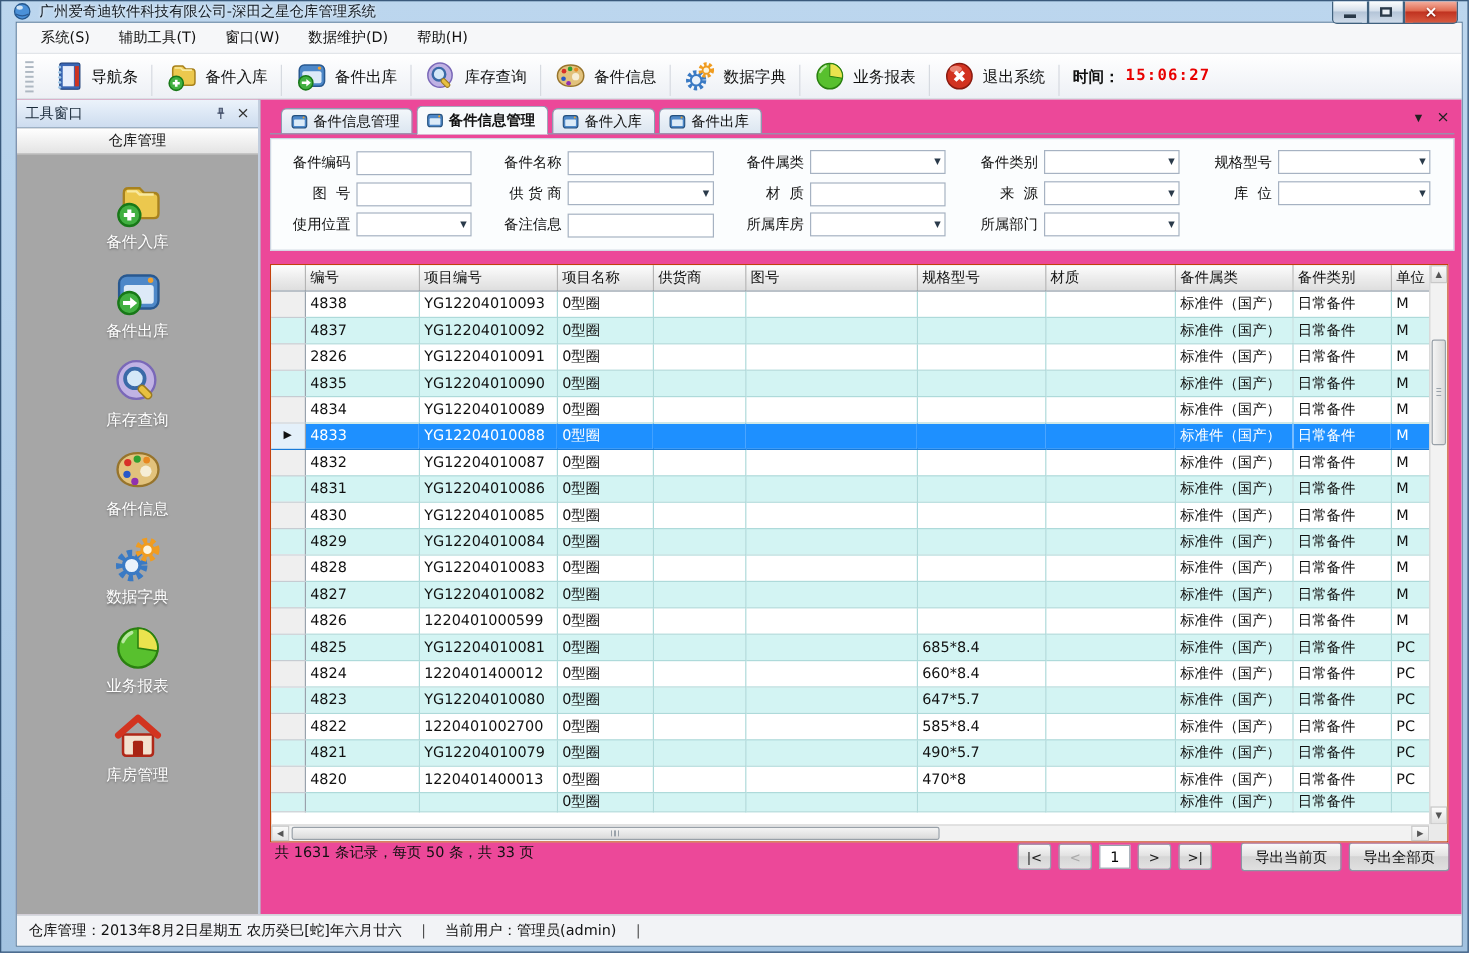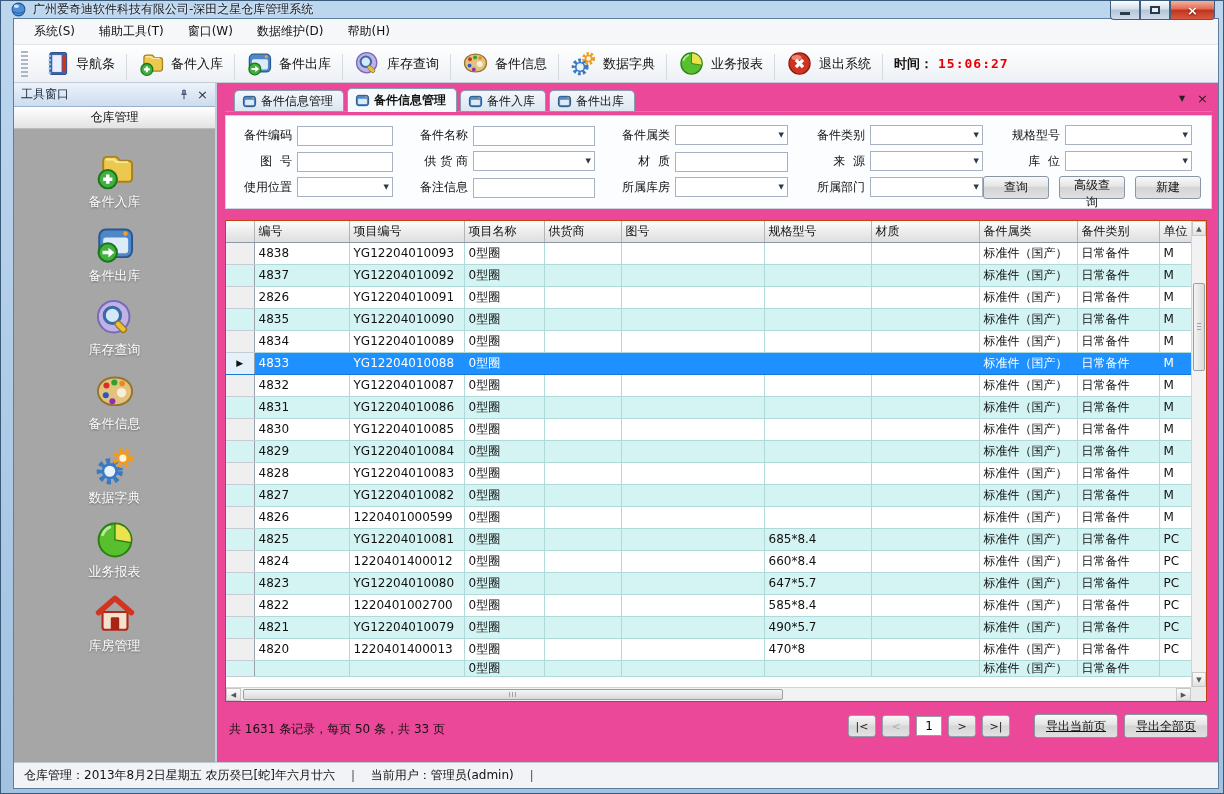--- a/index.html
+++ b/index.html
@@ -94,27 +94,27 @@
 .vs-thumb { position:absolute; top:62px; height:88px; left:1px; right:1px; background:linear-gradient(to right,#f4f4f4,#dadada); border:1px solid #98a0a8; border-radius:2px; }
 .grip-h { position:absolute; left:3px; right:3px; top:50%; height:7px; margin-top:-4px; background:repeating-linear-gradient(to bottom,#9aa2aa 0 1px,transparent 1px 3px); }
 .hscroll { position:absolute; left:0; right:15px; bottom:0; height:14px; background:#f2f2f2; border-top:1px solid #d4d4d4; }
 .hs-left,.hs-right { position:absolute; top:0; width:15px; height:100%; font-size:7px; color:#555; text-align:center; line-height:13px; background:linear-gradient(#fbfbfb,#e2e2e2); border:1px solid #c8c8c8; }
 .hs-left { left:0; } .hs-right { right:0; }
 .hs-thumb { position:absolute; left:17px; width:540px; top:1px; bottom:1px; background:linear-gradient(#f4f4f4,#dadada); border:1px solid #98a0a8; border-radius:2px; }
 .grip-v { position:absolute; top:2px; bottom:2px; left:50%; width:7px; margin-left:-4px; background:repeating-linear-gradient(to right,#9aa2aa 0 1px,transparent 1px 3px); }
 .corner { position:absolute; right:0; bottom:0; width:15px; height:14px; background:#eaeaea; }
 
 
-.pager { flex:none; height:36px; display:flex; align-items:flex-end; padding:0 4px; }
+.pager { flex:none; height:36px; display:flex; align-items:flex-start; padding:0 4px; }
 .pg-summary { font-size:12px; color:#111; }
 .pg-nav { margin-left:auto; display:flex; gap:6px; align-items:center; }
 .pg-btn { width:28px; height:22px; font-size:11px; font-family:inherit; color:#222; background:linear-gradient(#f8f8f8,#e2e2e2 45%,#d6d6d6 50%,#e2e2e2); border:1px solid #96a0ac; border-radius:3px; cursor:default; }
 .pg-btn.dis { color:#aaa; }
 .pg-input { width:26px; height:20px; border:1px solid #96a0ac; text-align:center; font-size:12px; font-family:inherit; }
-.export-btn { height:24px; padding:0 11px; font-size:12px; font-family:inherit; color:#111; background:linear-gradient(#f9f9f9,#e4e4e4 45%,#d4d4d4 50%,#e0e0e0); border:1px solid #8a96a4; border-radius:3px; cursor:default;text-decoration:underline; }
+.export-btn { height:24px; padding:0 11px; font-size:12px; font-family:inherit; color:#111; background:linear-gradient(#f9f9f9,#e4e4e4 45%,#d4d4d4 50%,#e0e0e0); border:1px solid #8a96a4; border-radius:3px; cursor:default; }
 .export-btn.first { margin-left:18px; }
 
 
 .statusbar { height:26px; flex:none; background:#f2f3f6; border-top:1px solid #c2c8d0; display:flex; align-items:center; padding:0 10px; font-size:12px; color:#111; gap:12px; }
 </style>
 </head>
 <body>
 
 <div class="window">
 
@@ -493,25 +493,20 @@
                   <span class="dd-arrow">▼</span>
                 </div>
               </div>
               <div class="sf-pair c4">
                 <div class="sf-label">所属部门</div>
                 <div class="fld sel">
                   <div class="sf-input"></div>
                   <span class="dd-arrow">▼</span>
                 </div>
               </div>
-              <div class="sf-buttons">
-                <button class="btn">查询</button>
-                <button class="btn">高级查询</button>
-                <button class="btn">新建</button>
-              </div>
             </div>
           </div>
 
         <div class="grid-wrap">
           <table class="grid" id="grid-table">
               <colgroup>
                 <col style="width: 28px;">
                 <col style="width: 95px;">
                 <col style="width: 115px;">
                 <col style="width: 80px;">

